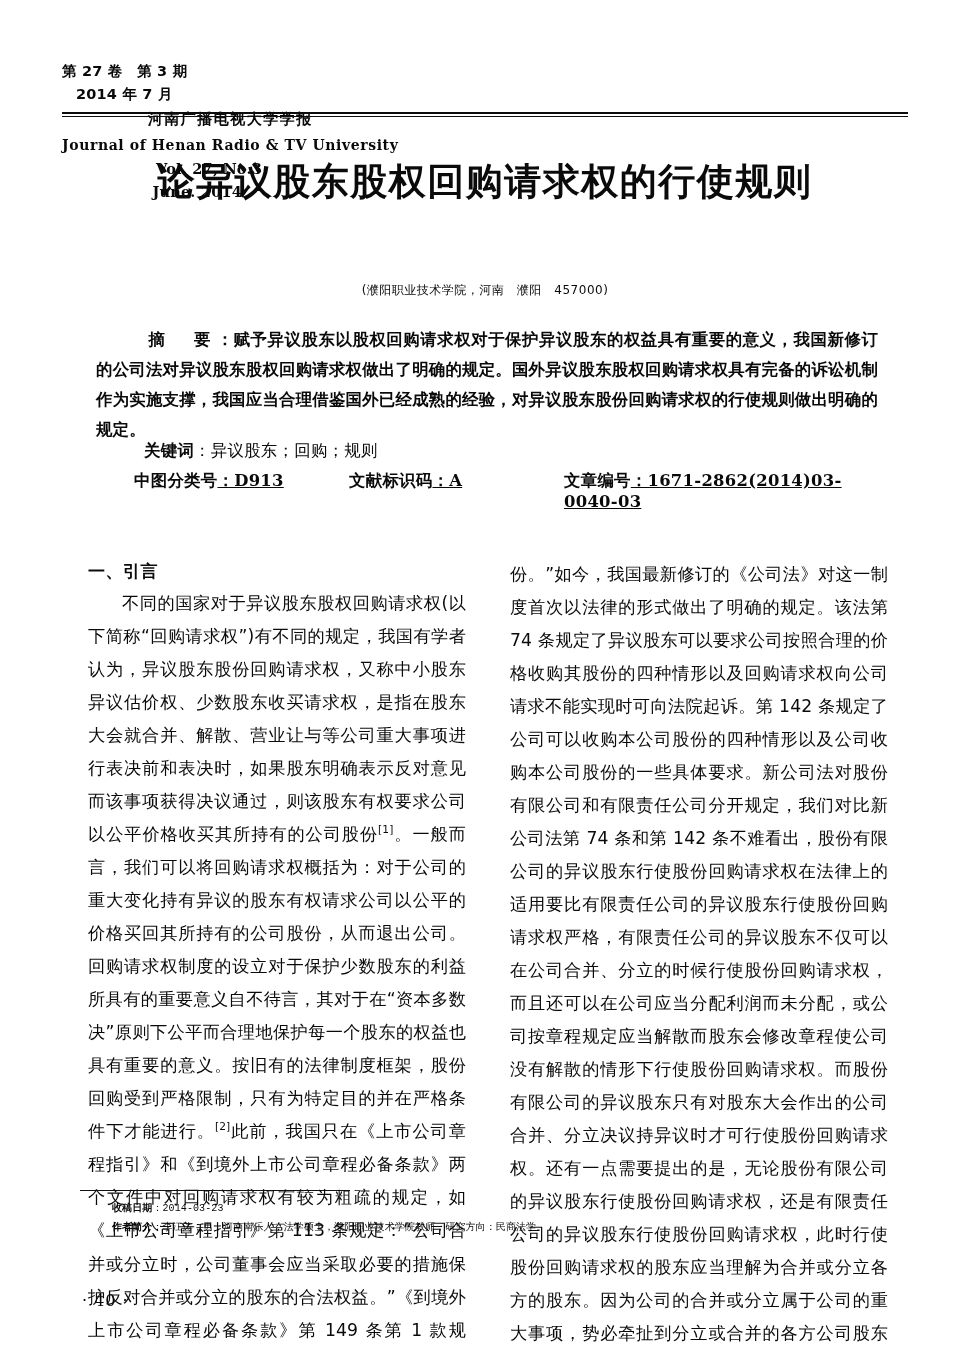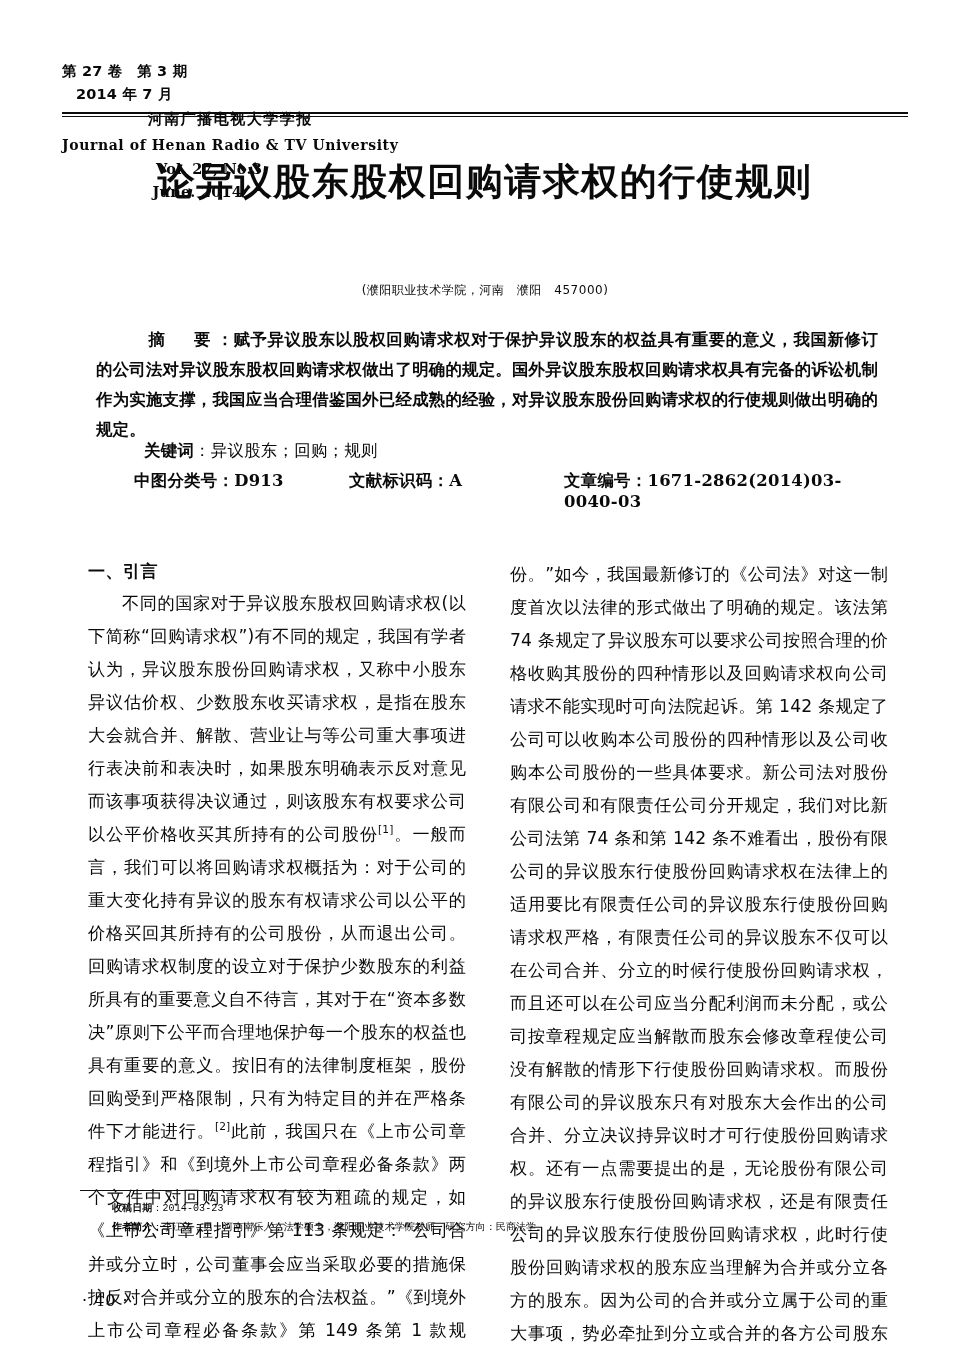--- a/index.html
+++ b/index.html
@@ -143,20 +143,21 @@
     font-weight: bold;
     font-family: "DejaVu Serif", "Liberation Serif", serif;
     letter-spacing: .3px;
     display: flex;
   }
   .clcline .seg-clc { width: 215px; }
   .clcline .seg-doc { width: 215px; }
   .clcline .seg-art { flex: 1; }
   .clcline .num {
     font-family: "DejaVu Serif", "Liberation Serif", serif;
+    text-decoration: underline;
   }
 
   
   .columns {
     position: absolute;
     left: 88px;
     top: 516px;
     width: 800px;
     height: 650px;
     display: flex;

